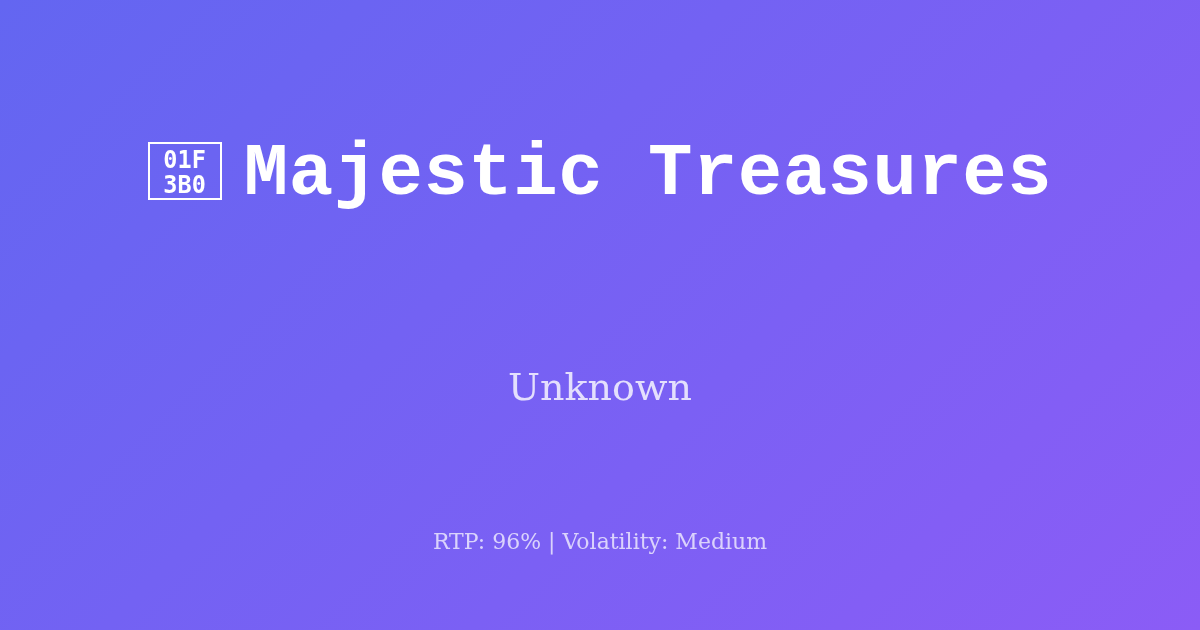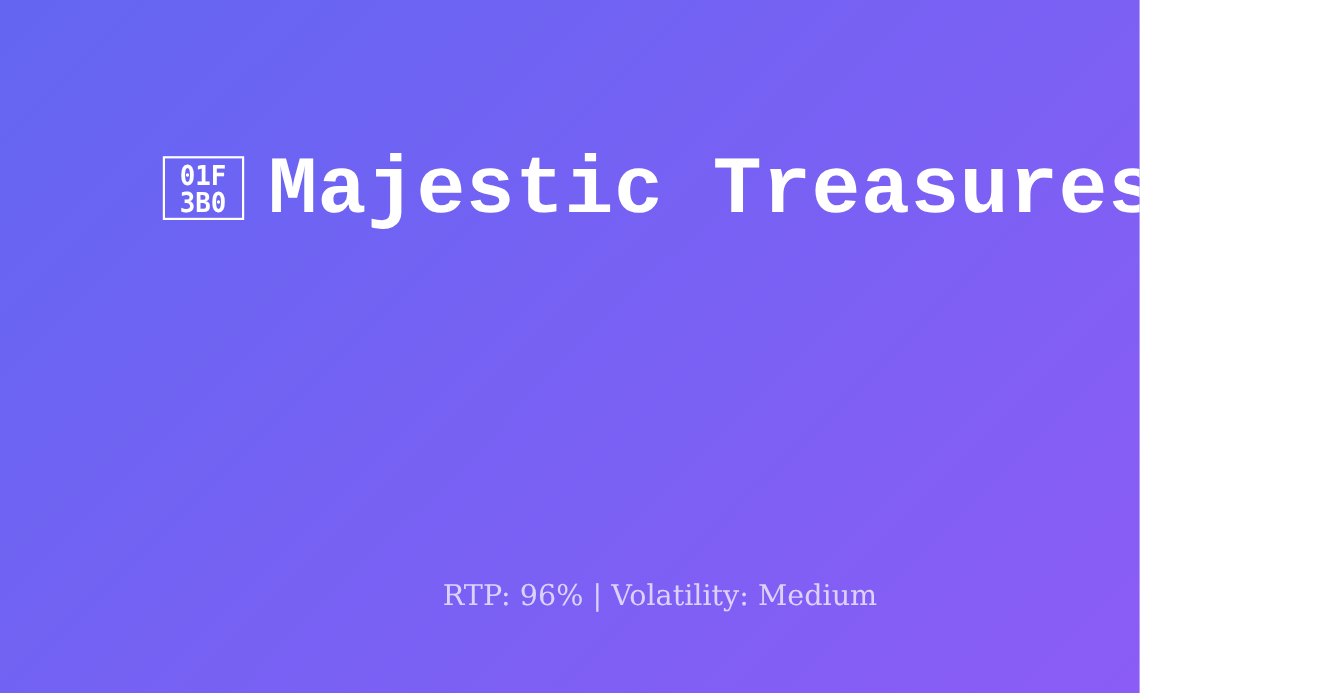--- a/index.html
+++ b/index.html
@@ -8,21 +8,21 @@
   }
   body {
     width: 1200px;
     height: 630px;
     overflow: hidden;
     font-family: "DejaVu Serif", "Liberation Serif", serif;
   }
 
   #og-card {
     position: relative;
-    width: 1036px;
+    width: 1200px;
     height: 630px;
     box-sizing: border-box;
     background: linear-gradient(135deg, #6366f1 0%, #8b5cf6 100%);
     display: flex;
     flex-direction: column;
     align-items: center;
     overflow: hidden;
   }
 
   
@@ -93,21 +93,21 @@
 
   
   .meta {
     position: absolute;
     top: 527px;
     left: 0;
     width: 1200px;
     text-align: center;
     font-family: "DejaVu Serif", "Liberation Serif", serif;
     font-weight: 400;
-    font-size: 26px;
+    font-size: 22px;
     line-height: 30px;
     color: rgba(255, 255, 255, 0.72);
     white-space: pre;
   }
 </style>
 </head>
 <body>
 
 <div id="og-card">
 
@@ -115,16 +115,17 @@
 
     <span class="tofu">
       <span class="tofu-row">01F</span>
       <span class="tofu-row">3B0</span>
     </span>
 
     <h1 class="game-title">Majestic Treasures</h1>
 
   </div>
 
+  <div class="subtitle">Unknown</div>
 
   <div class="meta">RTP: 96% | Volatility: Medium</div>
 
 </div>
 
 </body></html>

